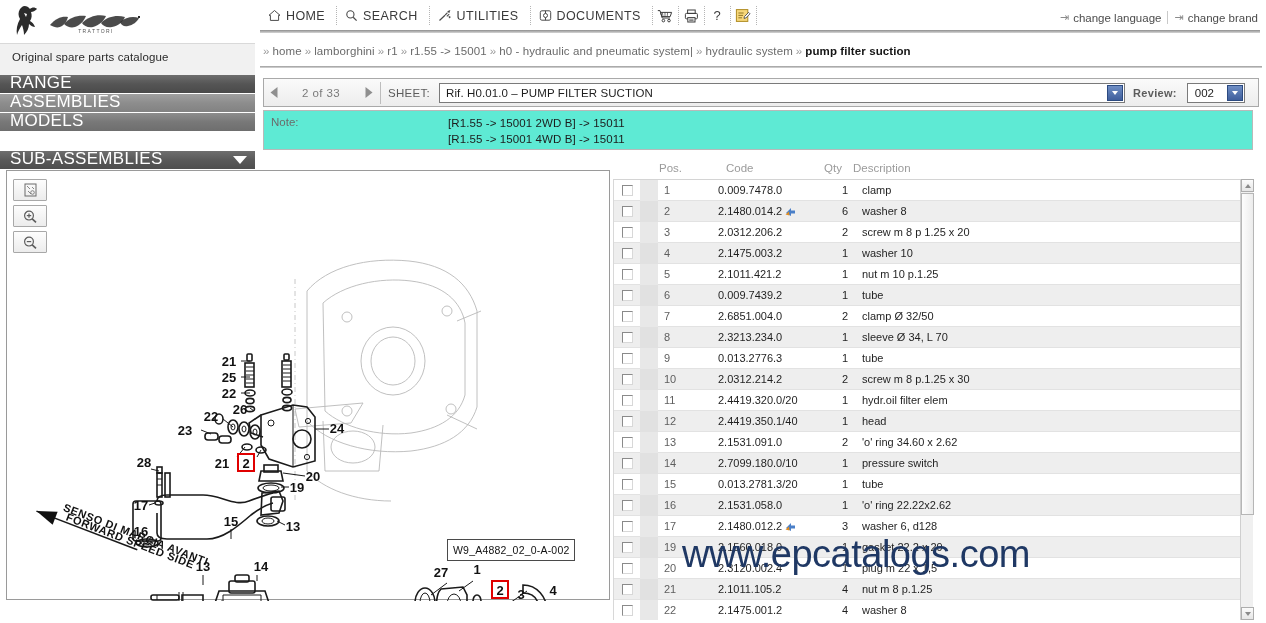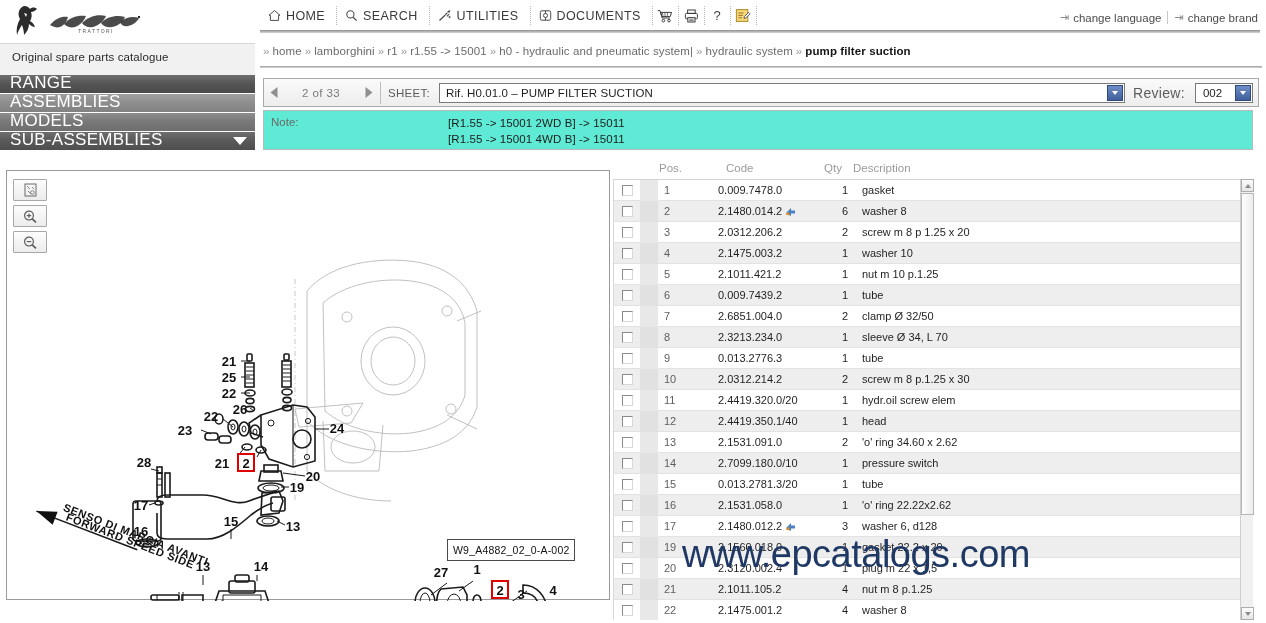--- a/index.html
+++ b/index.html
@@ -35,21 +35,21 @@
   .menu-item {
     position: relative; height: 19px; width: 255px;
     display: flex; align-items: flex-end;
     font-size: 17px; color: #ffffff; letter-spacing: .3px;
     padding-left: 10px; cursor: pointer;
     border-bottom: 1px solid #ffffff;
   }
   .menu-item.m0 { background: linear-gradient(to bottom, #6e6e6e 0%, #555555 50%, #4a4a4a 100%); }
   .menu-item.m1 { background: linear-gradient(to bottom, #8d8d8d 0%, #787878 50%, #6e6e6e 100%); }
   .menu-item.m2 { background: linear-gradient(to bottom, #a0a0a0 0%, #8d8d8d 50%, #828282 100%); }
-  .menu-item.m3 { background: linear-gradient(to bottom, #6e6e6e 0%, #595959 50%, #4e4e4e 100%); }
+  .menu-item.m3 { background: linear-gradient(to bottom, #6e6e6e 0%, #595959 50%, #4e4e4e 100%); margin-top: 19px; }
   .menu-chevron {
     position: absolute; right: 8px; top: 50%; transform: translateY(-50%);
     width: 0; height: 0; border-left: 7px solid transparent;
     border-right: 7px solid transparent; border-top: 8px solid #ffffff;
   }
 
   
   #drawing-panel {
     position: absolute; left: 6px; top: 170px; width: 604px; height: 430px;
     background: #ffffff; border: 1px solid #9a9a9a;
@@ -144,21 +144,21 @@
     font-size: 11.5px; color: #1e1e1e; padding-left: 6px; letter-spacing: .1px;
     white-space: nowrap; overflow: hidden;
   }
   .combo-btn {
     position: absolute; right: 1px; top: 1px; width: 16px; height: 16px;
     background: linear-gradient(to bottom,#6f8ec4,#3f5f9c);
     border: 1px solid #2c4madd; border: 1px solid #2c4a80;
     display:flex; align-items:center; justify-content:center; cursor: pointer;
   }
   .combo-caret { width:0;height:0;border-left:3px solid transparent;border-right:3px solid transparent;border-top:4px solid #ffffff; }
-  #review-label { font-size: 14px; color: #5c5c5c; margin-left: 8px; margin-right: 10px; letter-spacing:.3px; }
+  #review-label { font-size: 11px; color: #5c5c5c; margin-left: 8px; margin-right: 10px; letter-spacing:.3px;font-weight:bold; }
   #review-select {
     position: relative; width: 58px; height: 20px; background: #fff;
     border: 1px solid #7a7a7a; display:flex; align-items:center;
   }
   #review-value { font-size: 11.5px; color: #1e1e1e; padding-left: 7px; }
 
   
   #note-box {
     position: absolute; left: 263px; top: 110px; width: 990px; height: 40px;
     background: #5eead4; border: 1px solid #b9b9b9;
@@ -718,21 +718,21 @@
 
     <div id="parts-body">
         <div class="prow">
           <div class="pchk">
             <div class="chkbox"></div>
           </div>
           <div class="pgutter"></div>
           <div class="ppos">1</div>
           <div class="pcode">0.009.7478.0</div>
           <div class="pqty">1</div>
-          <div class="pdesc">gasket</div>
+          <div class="pdesc">clamp</div>
         </div>
         <div class="prow alt">
           <div class="pchk">
             <div class="chkbox"></div>
           </div>
           <div class="pgutter"></div>
           <div class="ppos">2</div>
           <div class="pcode">2.1480.014.2<svg class="pflag" width="11" height="10" viewBox="0 0 11 10">
               <path d="M1 6 L6 1 L6 3.5 L10 3.5 L10 6.5 L6 6.5 L6 9 Z" fill="#4a7fc8"></path>
               <path d="M0.5 7.5 L4 4.5 L4.5 8.5 Z" fill="#e08c20"></path>
@@ -821,21 +821,21 @@
           <div class="pdesc">screw m 8 p.1.25 x 30</div>
         </div>
         <div class="prow">
           <div class="pchk">
             <div class="chkbox"></div>
           </div>
           <div class="pgutter"></div>
           <div class="ppos">11</div>
           <div class="pcode">2.4419.320.0/20</div>
           <div class="pqty">1</div>
-          <div class="pdesc">hydr.oil screw elem</div>
+          <div class="pdesc">hydr.oil filter elem</div>
         </div>
         <div class="prow alt">
           <div class="pchk">
             <div class="chkbox"></div>
           </div>
           <div class="pgutter"></div>
           <div class="ppos">12</div>
           <div class="pcode">2.4419.350.1/40</div>
           <div class="pqty">1</div>
           <div class="pdesc">head</div>

